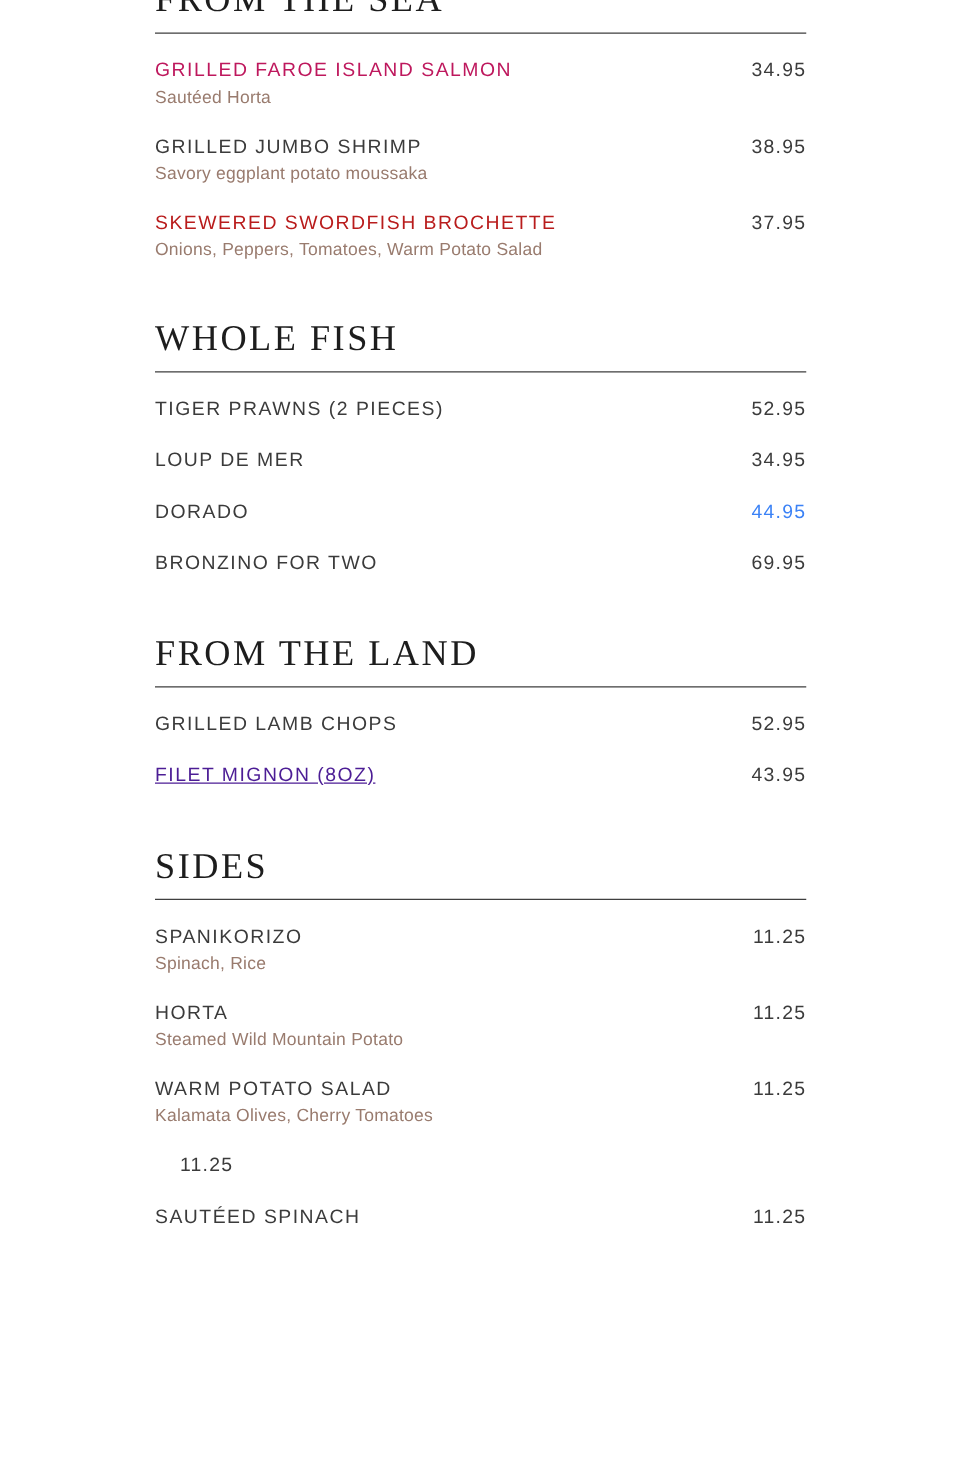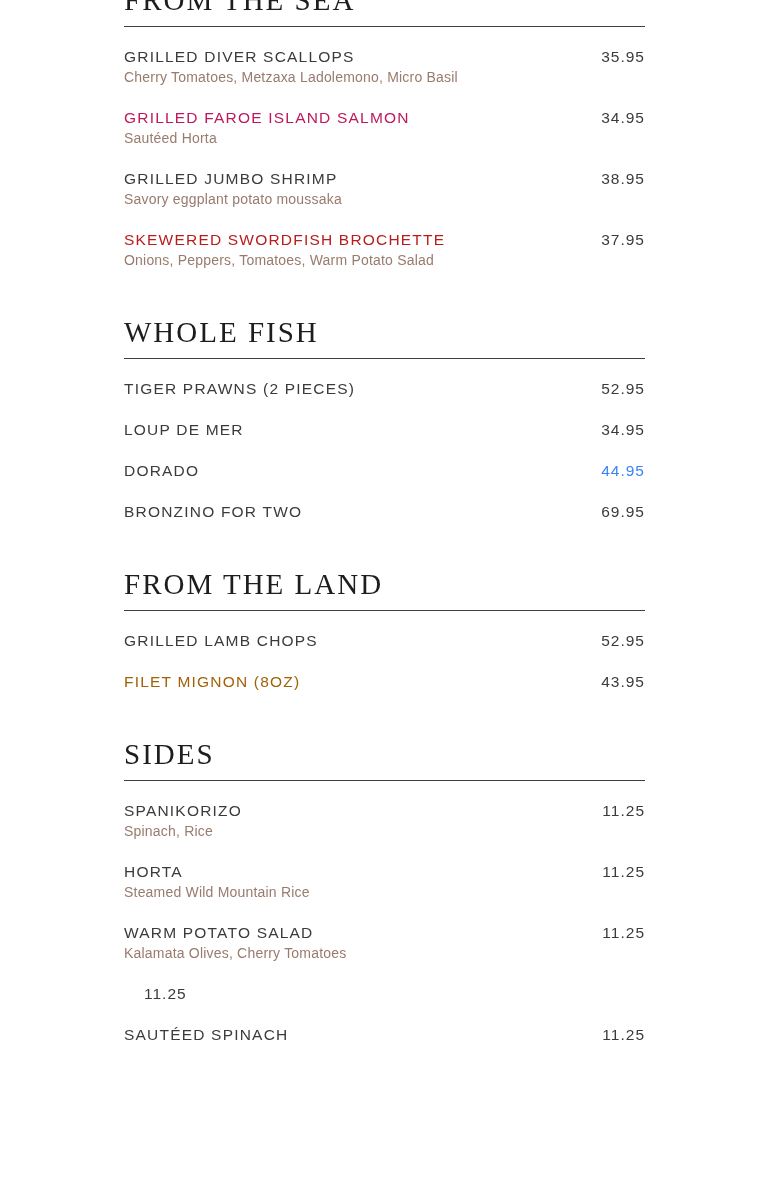--- a/index.html
+++ b/index.html
@@ -81,27 +81,20 @@
 </style>
 </head>
 <body style="background: rgb(255, 255, 255);">
 
 <div class="page">
   <div class="menu" id="menu-root">
   <section class="menu-section">
     <h2 class="section-title" style="color: rgb(29, 29, 29);">FROM THE SEA</h2>
     <hr class="section-divider" style="border-top-color: rgb(63, 63, 63);">
     <div class="section-items">
-  <div class="menu-item">
-    <div class="item-row">
-      <span class="item-name" style="color: rgb(59, 59, 59);">GRILLED DIVER SCALLOPS</span>
-      <span class="item-price" style="color: rgb(59, 59, 59);">35.95</span>
-    </div>
-    <div class="item-desc" style="color: rgb(153, 123, 110);">Cherry Tomatoes, Metzaxa Ladolemono, Micro Basil</div>
-  </div>
 
   <div class="menu-item">
     <div class="item-row">
       <span class="item-name" style="color: #be185d;">GRILLED FAROE ISLAND SALMON</span>
       <span class="item-price" style="color: rgb(59, 59, 59);">34.95</span>
     </div>
     <div class="item-desc" style="color: rgb(153, 123, 110);">Sautéed Horta</div>
   </div>
 
   <div class="menu-item">
@@ -168,21 +161,21 @@
   <div class="menu-item">
     <div class="item-row">
       <span class="item-name" style="color: rgb(59, 59, 59);">GRILLED LAMB CHOPS</span>
       <span class="item-price" style="color: rgb(59, 59, 59);">52.95</span>
     </div>
 
   </div>
 
   <div class="menu-item">
     <div class="item-row">
-      <span class="item-name" style="color: #a16207;">FILET MIGNON (8OZ)</span>
+      <span class="item-name" style="color: #4c1d95; text-decoration: underline;">FILET MIGNON (8OZ)</span>
       <span class="item-price" style="color: rgb(59, 59, 59);">43.95</span>
     </div>
 
   </div>
 </div>
   </section>
 
   <section class="menu-section">
     <h2 class="section-title" style="color: rgb(29, 29, 29);">SIDES</h2>
     <hr class="section-divider" style="border-top-color: rgb(63, 63, 63);">
@@ -193,21 +186,21 @@
       <span class="item-price" style="color: rgb(59, 59, 59);">11.25</span>
     </div>
     <div class="item-desc" style="color: rgb(153, 123, 110);">Spinach, Rice</div>
   </div>
 
   <div class="menu-item">
     <div class="item-row">
       <span class="item-name" style="color: rgb(59, 59, 59);">HORTA</span>
       <span class="item-price" style="color: rgb(59, 59, 59);">11.25</span>
     </div>
-    <div class="item-desc" style="color: rgb(153, 123, 110);">Steamed Wild Mountain Rice</div>
+    <div class="item-desc" style="color: rgb(153, 123, 110);">Steamed Wild Mountain Potato</div>
   </div>
 
   <div class="menu-item">
     <div class="item-row">
       <span class="item-name" style="color: rgb(59, 59, 59);">WARM POTATO SALAD</span>
       <span class="item-price" style="color: rgb(59, 59, 59);">11.25</span>
     </div>
     <div class="item-desc" style="color: rgb(153, 123, 110);">Kalamata Olives, Cherry Tomatoes</div>
   </div>
 

